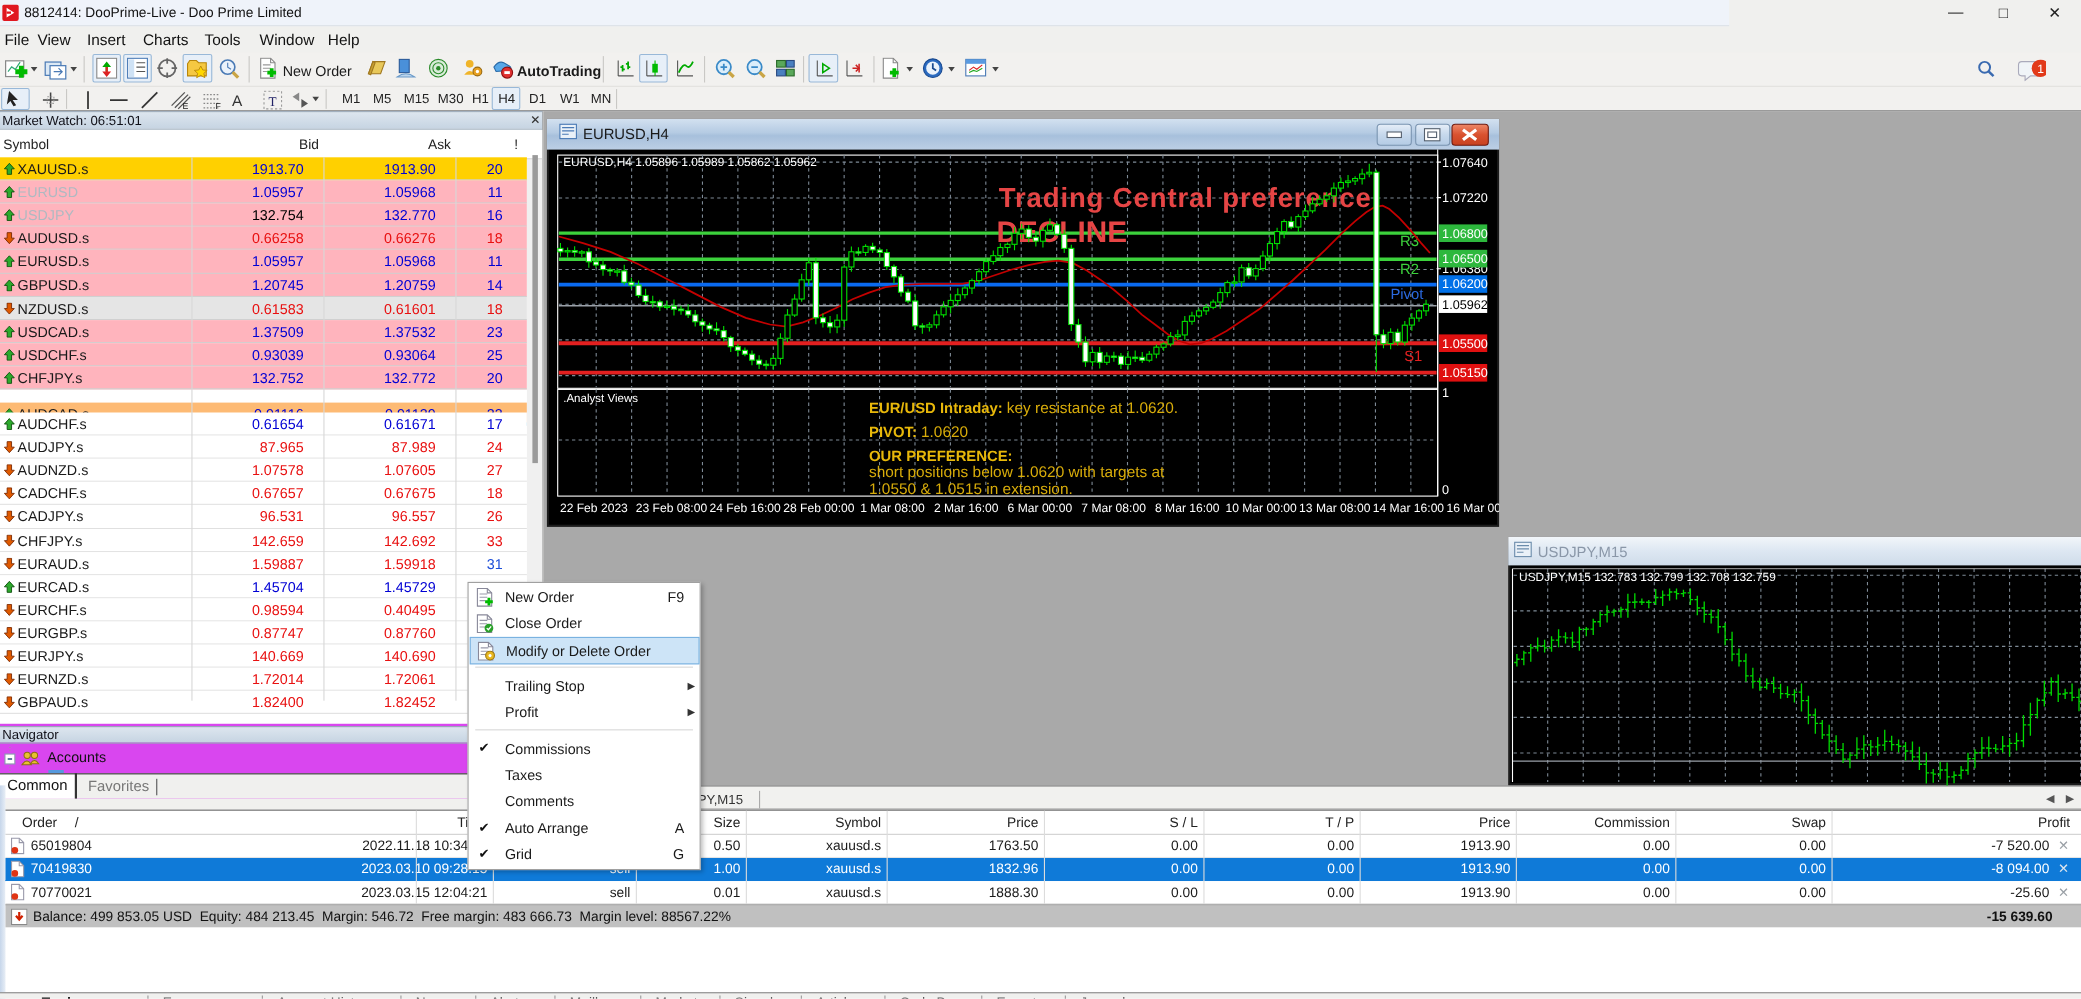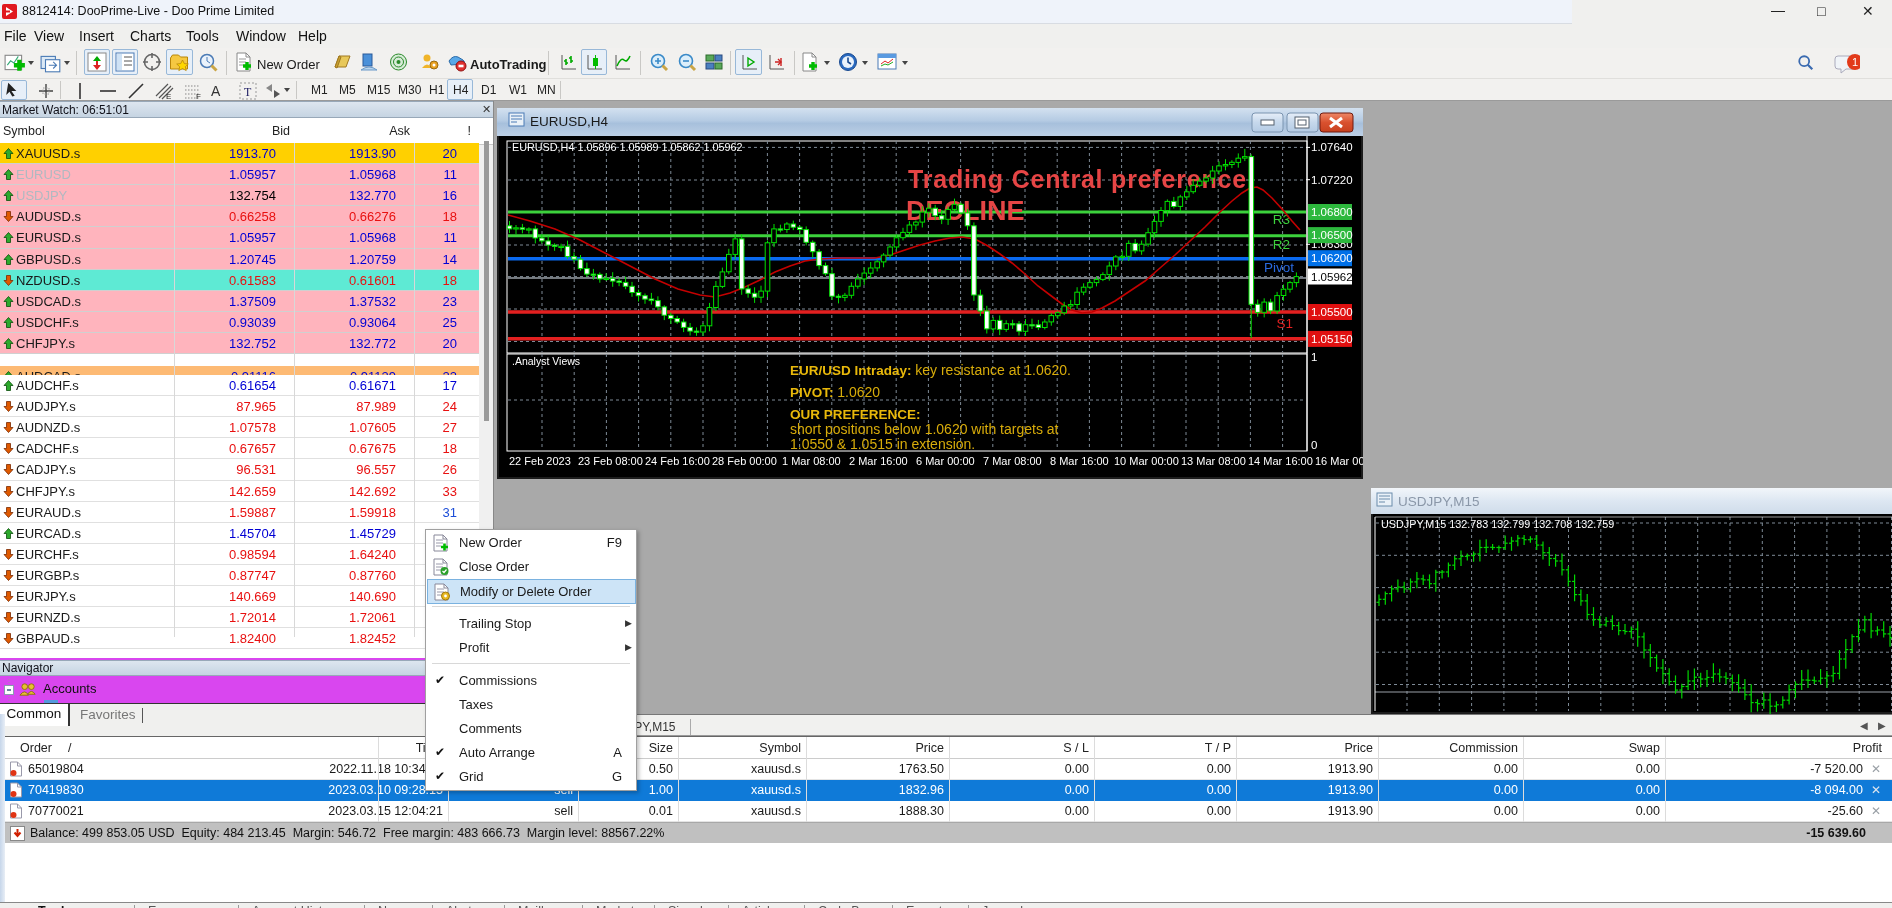--- a/index.html
+++ b/index.html
@@ -995,21 +995,21 @@
     </div>
     <div class="mwrow" style="top:148px;height:21px;background:#ffb4bd;border-bottom:1px solid #d0d0d0">
       <svg width="11" height="11" viewBox="0 0 11 11" style="position:absolute;left:3px;top:5px">
         <path d="M5.5 0.5 L10 5.5 H7.5 V10.5 H3.5 V5.5 H1 Z" fill="#2daa2d" stroke="#0a4d0a" stroke-width="0.8"></path>
       </svg>
 <span style="position:absolute;left:16px;color:#1a1a1a">GBPUSD.s</span>
 <span class="rnum" style="right:203px;color:#0000d4">1.20745</span>
 <span class="rnum" style="right:83px;color:#0000d4">1.20759</span>
 <span class="rnum" style="right:22px;color:#0000d4">14</span>
     </div>
-    <div class="mwrow" style="top:169px;height:21px;background:#5eead4;border-bottom:1px solid #d0d0d0">
+    <div class="mwrow" style="top:169px;height:21px;background:#e5e5e5;border-bottom:1px solid #d0d0d0">
       <svg width="11" height="11" viewBox="0 0 11 11" style="position:absolute;left:3px;top:5px">
         <path d="M5.5 10.5 L10 5.5 H7.5 V0.5 H3.5 V5.5 H1 Z" fill="#e05a00" stroke="#7a2800" stroke-width="0.8"></path>
       </svg>
 <span style="position:absolute;left:16px;color:#1a1a1a">NZDUSD.s</span>
 <span class="rnum" style="right:203px;color:#e81010">0.61583</span>
 <span class="rnum" style="right:83px;color:#e81010">0.61601</span>
 <span class="rnum" style="right:22px;color:#e81010">18</span>
     </div>
     <div class="mwrow" style="top:190px;height:21px;background:#ffb4bd;border-bottom:1px solid #d0d0d0">
       <svg width="11" height="11" viewBox="0 0 11 11" style="position:absolute;left:3px;top:5px">
@@ -1118,21 +1118,21 @@
 <span class="rnum" style="right:203px;color:#0000d4">1.45704</span>
 <span class="rnum" style="right:83px;color:#0000d4">1.45729</span>
 <span class="rnum" style="right:22px;color:#0000d4">28</span>
     </div>
     <div class="mwrow" style="top:443px;height:21px;background:#fff;border-bottom:1px solid #e0e0e0">
       <svg width="11" height="11" viewBox="0 0 11 11" style="position:absolute;left:3px;top:5px">
         <path d="M5.5 10.5 L10 5.5 H7.5 V0.5 H3.5 V5.5 H1 Z" fill="#e05a00" stroke="#7a2800" stroke-width="0.8"></path>
       </svg>
 <span style="position:absolute;left:16px;color:#1a1a1a">EURCHF.s</span>
 <span class="rnum" style="right:203px;color:#e81010">0.98594</span>
-<span class="rnum" style="right:83px;color:#e81010">1.64240</span>
+<span class="rnum" style="right:83px;color:#e81010">0.40495</span>
 <span class="rnum" style="right:22px;color:#e81010">17</span>
     </div>
     <div class="mwrow" style="top:464px;height:21px;background:#fff;border-bottom:1px solid #e0e0e0">
       <svg width="11" height="11" viewBox="0 0 11 11" style="position:absolute;left:3px;top:5px">
         <path d="M5.5 10.5 L10 5.5 H7.5 V0.5 H3.5 V5.5 H1 Z" fill="#e05a00" stroke="#7a2800" stroke-width="0.8"></path>
       </svg>
 <span style="position:absolute;left:16px;color:#1a1a1a">EURGBP.s</span>
 <span class="rnum" style="right:203px;color:#e81010">0.87747</span>
 <span class="rnum" style="right:83px;color:#e81010">0.87760</span>
 <span class="rnum" style="right:22px;color:#e81010">13</span>

